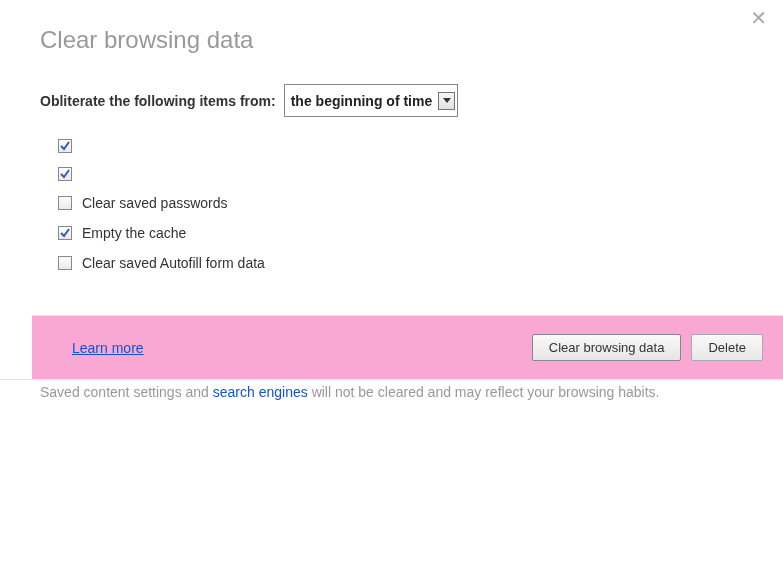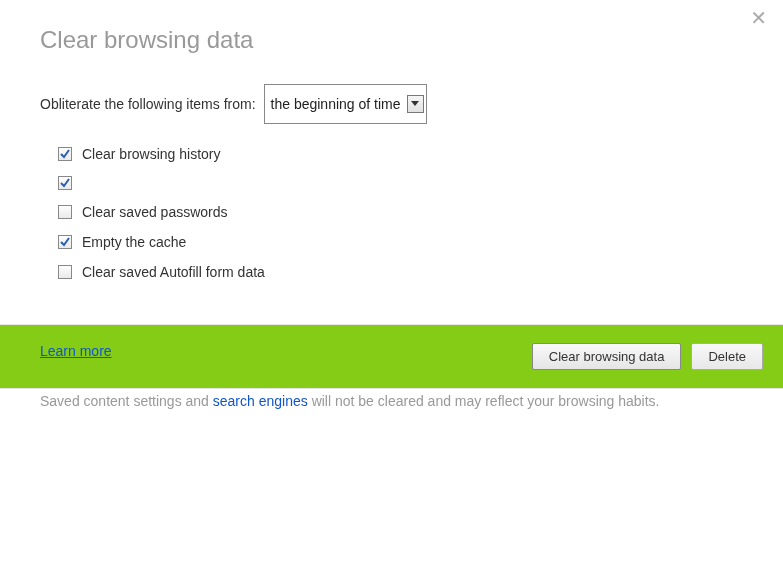--- a/index.html
+++ b/index.html
@@ -36,27 +36,28 @@
       font-weight: 400;
       margin-bottom: 30px;
     }
     .prompt-row {
       display: flex;
       align-items: center;
       gap: 8px;
       margin-bottom: 22px;
       font-size: 14px;
       color: #333;
+      font-weight: bold;
     }
     .select-wrap {
       display: inline-flex;
       align-items: center;
       border: 1px solid #888;
       background: #fff;
-      height: 40px;
+      height: 33px;
       padding: 0 2px 0 6px;
       cursor: pointer;
     }
     .select-value {
       font-size: 14px;
       color: #222;
       padding-right: 6px;
     }
     .select-arrow {
       width: 17px;
@@ -87,24 +88,26 @@
       background: linear-gradient(#fdfdfd, #eaeaea);
       display: inline-flex;
       align-items: center;
       justify-content: center;
       flex-shrink: 0;
     }
     .checkbox svg { display: none; }
     .checkbox.checked svg { display: block; }
     .footer {
       border-top: 1px solid #e5e5e5;
-      background: #84cc16;
+      background: #f9a8d4;
       padding: 18px 20px 18px 40px;
       display: flex;
+      align-items: center;
       justify-content: space-between;
+      margin-left: 32px;
     }
     .learn-link {
       color: #1155cc;
       text-decoration: underline;
       font-size: 14px;
       cursor: pointer;
     }
     .buttons { display: flex; gap: 10px; }
     .btn {
       font-size: 13px;
@@ -154,21 +157,20 @@
       </div>
     </div>
 
     <div class="options">
       <label class="option-row">
         <span class="checkbox checked">
           <svg width="10" height="10" viewBox="0 0 10 10">
               <path d="M1 5 L4 8 L9 1" stroke="#2b5fb0" stroke-width="2" fill="none"></path>
             </svg>
         </span>
-        <span>Clear browsing history</span>
       </label>
       <label class="option-row">
         <span class="checkbox checked">
           <svg width="10" height="10" viewBox="0 0 10 10">
               <path d="M1 5 L4 8 L9 1" stroke="#2b5fb0" stroke-width="2" fill="none"></path>
             </svg>
         </span>
       </label>
       <label class="option-row">
         <span class="checkbox">

